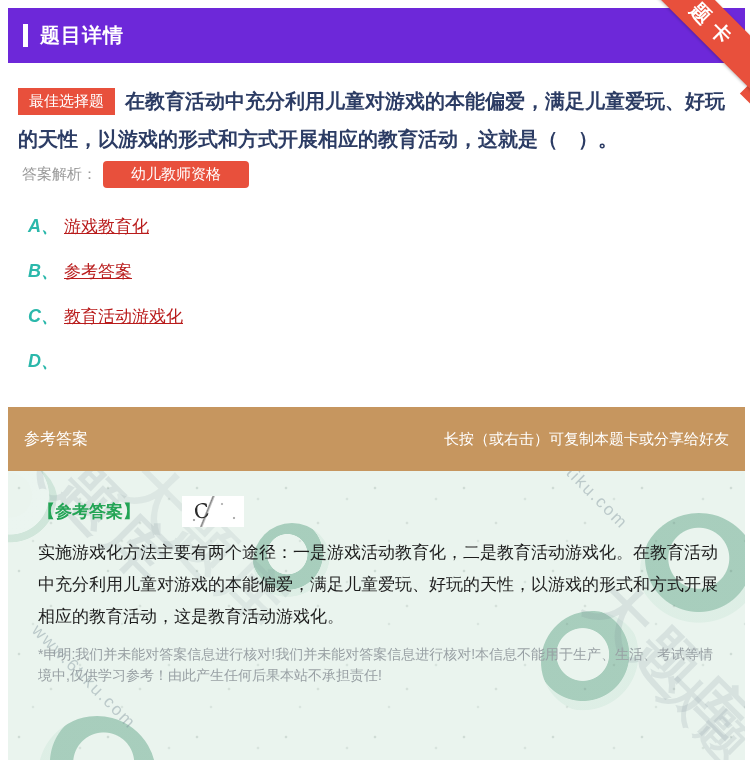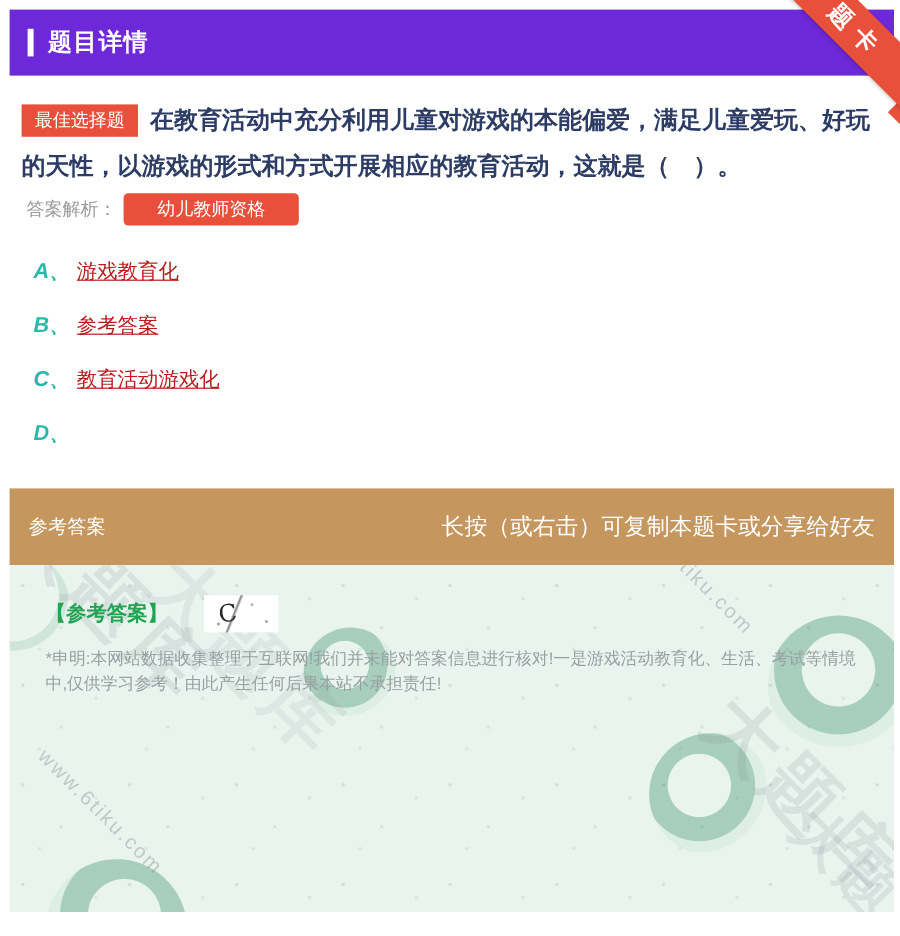--- a/index.html
+++ b/index.html
@@ -57,21 +57,21 @@
   }
   .opt-text{color:#b91c1c;font-size:17px;text-decoration:underline;}
 
   
   .answer-bar{
     margin:35px 5px 0 8px;height:64px;background:#c6965f;
     display:flex;align-items:center;justify-content:space-between;
     padding:0 16px;box-sizing:border-box;color:#ffffff;
   }
   .abar-left{font-size:16px;}
-  .abar-right{font-size:19px;}
+  .abar-right{font-size:15px;}
 
   
   .answer-panel{
     position:relative;margin:0 5px 0 8px;height:289px;
     background:#eaf4ee;overflow:hidden;
   }
   
   .answer-panel::before{
     content:"";position:absolute;inset:0;pointer-events:none;z-index:1;
     background-image:
@@ -105,21 +105,21 @@
   .wm-brand{color:rgba(120,138,148,.16);font-size:62px;letter-spacing:6px;}
   .wm-url{color:rgba(125,142,152,.42);font-size:17px;letter-spacing:2px;font-weight:normal;}
   .wm1{left:-18px;top:-12px;}
   .wm2{left:96px;top:34px;color:rgba(120,138,148,.12);}
   .wm3{left:560px;top:150px;}
   .wm4{left:498px;top:-4px;}
   .wm5{left:6px;top:196px;}
   .wm6{left:636px;top:236px;font-size:48px;}
 
   .panel-content{position:relative;z-index:2;}
-  .ans-row{display:flex;align-items:center;padding:24px 0 0 30px;height:32px;}
+  .ans-row{display:flex;align-items:center;padding:24px 0 0 30px;height:32px;gap:12px;}
   .green-label{color:#23a455;font-size:17px;font-weight:bold;}
   .captcha{
     position:relative;width:62px;height:31px;background:#ffffff;
     margin-left:30px;flex:0 0 62px;overflow:hidden;
     background-image:
       linear-gradient(112deg, transparent 40%, rgba(60,60,60,.65) 42%, transparent 45%),
       radial-gradient(circle at 12px 24px, rgba(80,80,80,.5) 1px, transparent 1.6px),
       radial-gradient(circle at 40px 8px, rgba(80,80,80,.4) 1px, transparent 1.6px),
       radial-gradient(circle at 52px 22px, rgba(80,80,80,.45) 1px, transparent 1.6px);
   }
@@ -199,17 +199,18 @@
     <div class="wm wm-url wm5">www.6tiku.com</div>
     <div class="wm wm-brand wm6">大题库</div>
 
     <div class="panel-content">
       <div class="ans-row">
         <span class="green-label">【参考答案】</span>
         <span class="captcha">
           <b>C</b>
         </span>
       </div>
-      <p class="disclaimer">*申明:本网站数据收集整理于互联网!我们并未能对答案信息进行核对!一是游戏活动教育化、生活、考试等情境中,仅供学习参考！由此产生任何后果本站不承担责任!</p>
+      <p class="analysis-text">实施游戏化方法主要有两个途径：一是游戏活动教育化，二是教育活动游戏化。在教育活动中充分利用儿童对游戏的本能偏爱，满足儿童爱玩、好玩的天性，以游戏的形式和方式开展相应的教育活动，这是教育活动游戏化。</p>
+      <p class="disclaimer">*申明:我们并未能对答案信息进行核对!我们并未能对答案信息进行核对!本信息不能用于生产、生活、考试等情境中,仅供学习参考！由此产生任何后果本站不承担责任!</p>
     </div>
   </div>
 
 </div>
 
 </body></html>

